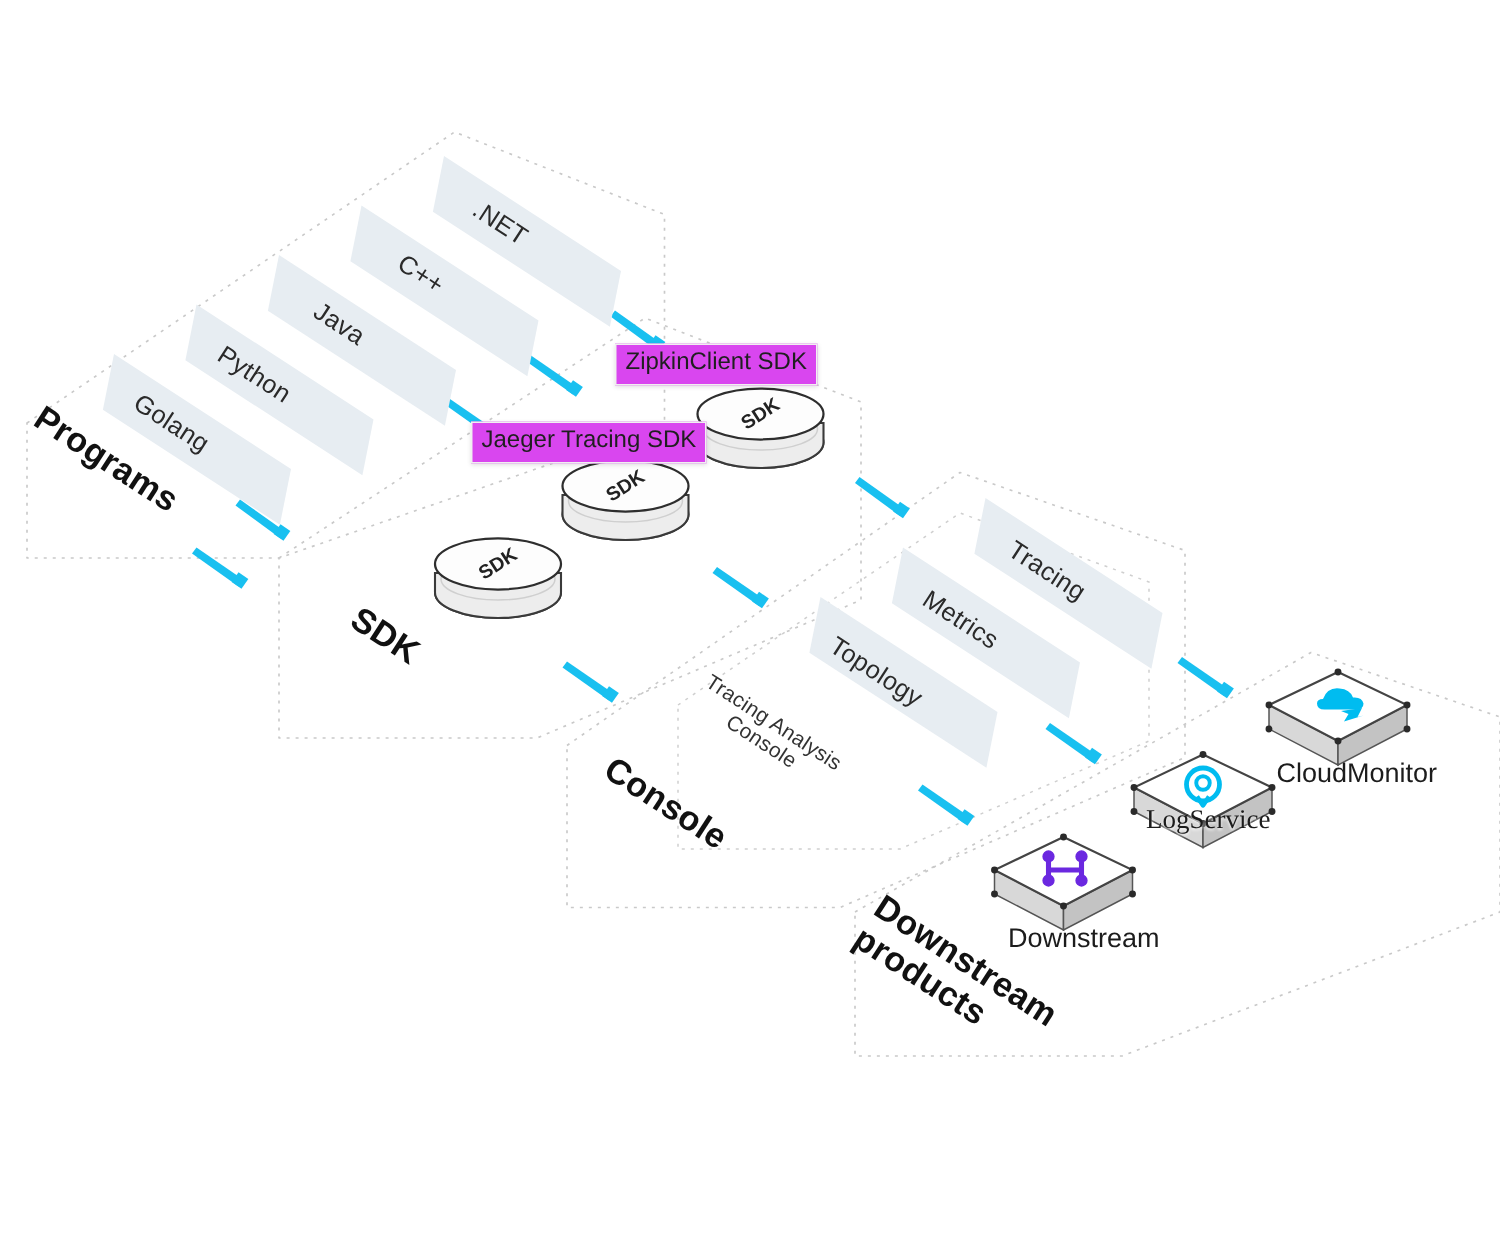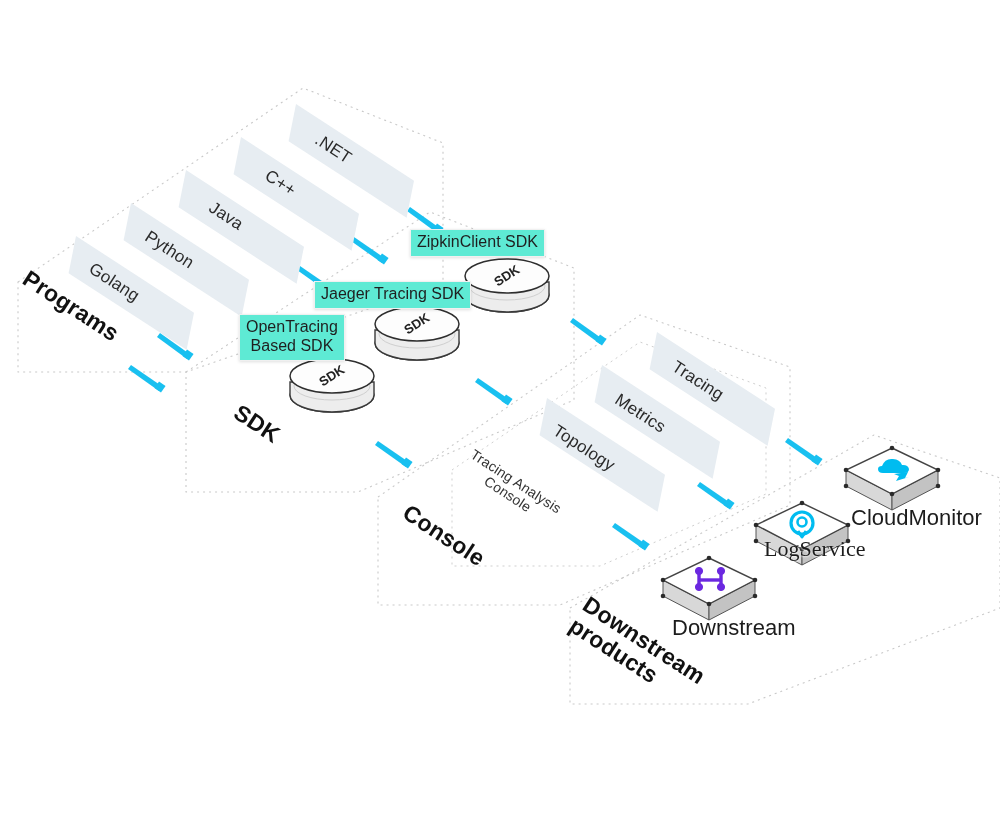--- a/index.html
+++ b/index.html
@@ -41,35 +41,35 @@
     font-size:23px;
     color:#111;
     line-height:1.08;
     text-shadow:0 1px 1px rgba(255,255,255,.95);
   }
   .zone-label.small{font-size:14px;font-weight:400;color:#333;}
 
   
   .callout{
     position:absolute;
-    background:#5eead4;
+    background:#d946ef;
     color:#1f1f1f;
     font-size:16px;
     line-height:1.18;
     padding:3px 6px 4px 6px;
     border:1px solid #f0f0f0;
     box-shadow:0 1px 3px rgba(0,0,0,.13);
     white-space:nowrap;
     text-align:center;
   }
 
   
   .prod-caption{
     position:absolute;
-    font-size:22px;
+    font-size:18px;
     color:#1c1c1c;
     white-space:nowrap;
     text-shadow:0 1px 2px rgba(255,255,255,.9);
   }
 
   svg{display:block;}
   .nosel{user-select:none;}
 </style>
 </head>
 <body>
@@ -185,24 +185,20 @@
       <span>Jaeger Tracing SDK</span>
     </div>
 
     <svg style="position:absolute;left:287px;top:355px;" width="90" height="62" viewBox="0 0 90 62">
       <ellipse cx="45" cy="40" rx="42" ry="17" fill="#f4f4f4" stroke="#3a3a3a" stroke-width="1.4"></ellipse>
       <path d="M3,27 L3,40 A42,17 0 0 0 87,40 L87,27 Z" fill="#ededed" stroke="#3a3a3a" stroke-width="1.4"></path>
       <ellipse cx="45" cy="31" rx="38" ry="14" fill="none" stroke="#cfcfcf" stroke-width="1"></ellipse>
       <ellipse cx="45" cy="21" rx="42" ry="17" fill="#fdfdfd" stroke="#2e2e2e" stroke-width="1.5"></ellipse>
       <text x="45" y="25" font-family="Liberation Sans, sans-serif" font-size="13" font-weight="600" fill="#222" text-anchor="middle" transform="rotate(-33 45 21)">SDK</text>
     </svg>
-    <div class="callout" style="left:239px;top:314px;">
-      <div>OpenTracing</div>
-      <div>Based SDK</div>
-    </div>
 
     <div class="iso-text zone-label nosel" style="left:243px;top:400px;transform:rotate(33deg);">SDK</div>
   </div>
 
   <div class="layer">
 
     <div class="slab" style="left:657px;top:332px;width:118px;height:42px;transform:skewY(33deg) skewX(-10deg);"></div>
     <div class="iso-text tile-label nosel" style="left:679px;top:357px;transform:rotate(33deg);">Tracing</div>
 
     <div class="slab" style="left:602px;top:365px;width:118px;height:42px;transform:skewY(33deg) skewX(-10deg);"></div>

